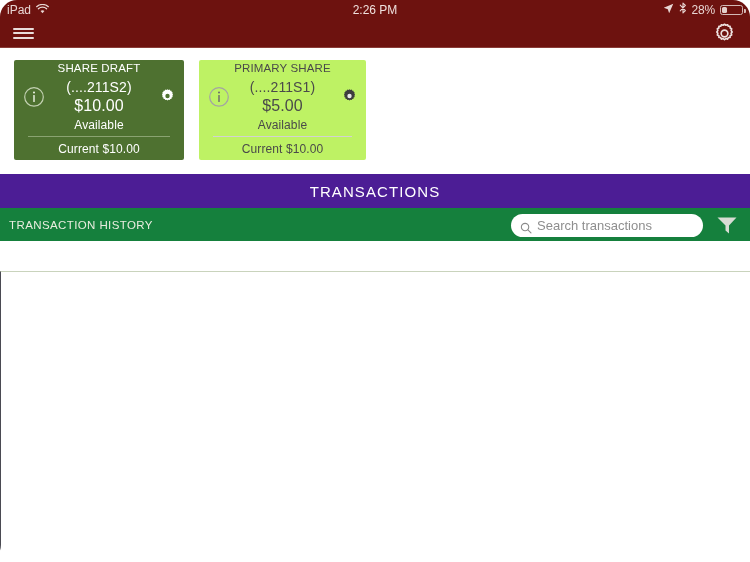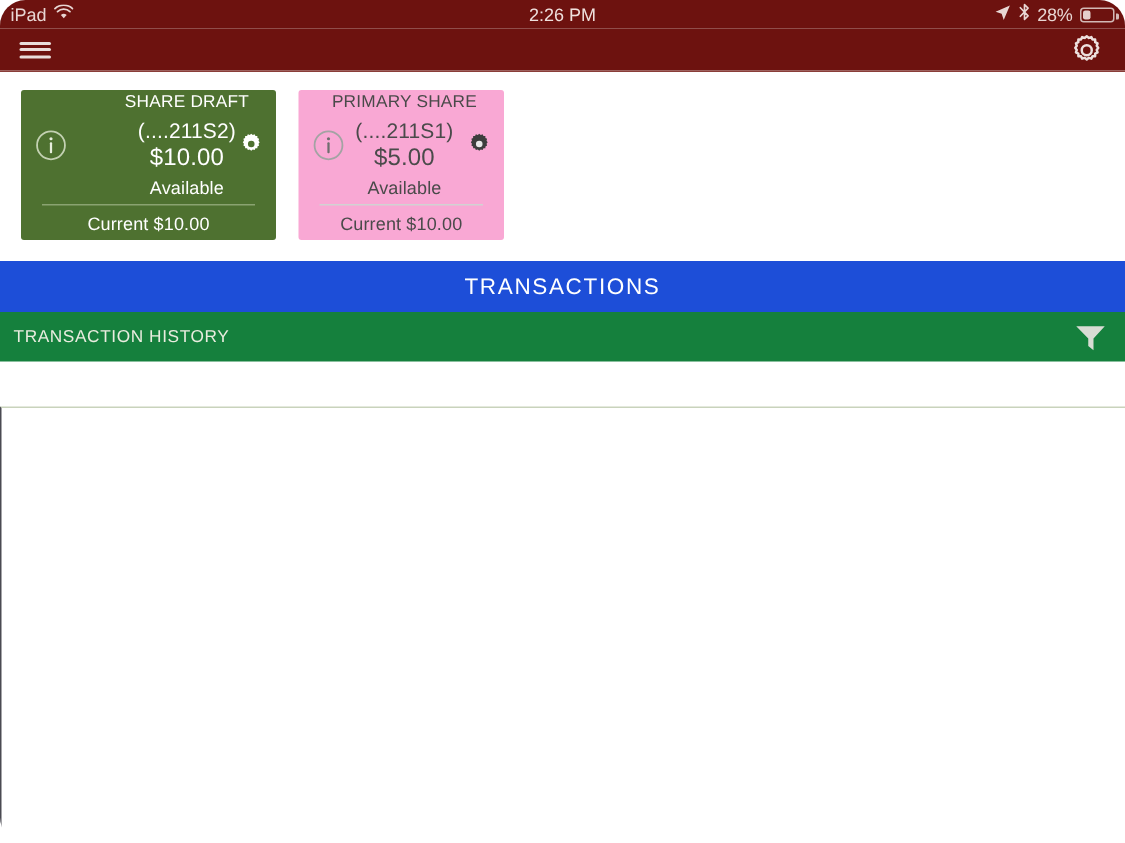--- a/index.html
+++ b/index.html
@@ -137,31 +137,31 @@
     flex-direction: column;
   }
   .acct-card.green {
     left: 14px;
     width: 170px;
     background: #4e7130;
     color: #ffffff;
   }
   .acct-card.gray {
     left: 199px;
-    width: 137px;
-    background: #f9a8d4;
+    width: 167px;
+    background: #bef264;
     color: #4a4a4a;
   }
   .acct-top {
     flex: 1;
     position: relative;
     display: flex;
     align-items: center;
-    justify-content: flex-end;
-    padding: 0 18px;
+    justify-content: center;
+    padding: 0 26px;
   }
   .acct-center {
     text-align: center;
     line-height: 1.08;
     margin-top: -2px;
   }
   .acct-name {
     font-size: 11.5px;
     letter-spacing: 0.15px;
     white-space: nowrap;
@@ -212,21 +212,21 @@
     font-size: 12px;
     letter-spacing: 0.1px;
   }
 
   
   .transactions-band {
     position: absolute;
     top: 174px; left: 0;
     width: 750px;
     height: 34px;
-    background: #1d4ed8;
+    background: #4c1d95;
     display: flex;
     align-items: center;
     justify-content: center;
   }
   .transactions-title {
     color: #ffffff;
     font-size: 15px;
     letter-spacing: 1.1px;
   }
 
@@ -419,20 +419,29 @@
 
   </div>
 
   <div class="transactions-band">
     <span class="transactions-title">TRANSACTIONS</span>
   </div>
 
   <div class="history-bar">
     <span class="history-label">TRANSACTION HISTORY</span>
 
+    <div class="search-wrap">
+      <span class="search-icon">
+        <svg width="12" height="12" viewBox="0 0 14 14" aria-hidden="true">
+          <circle cx="5.9" cy="5.9" r="4.3" fill="none" stroke="#8b8b8b" stroke-width="1.3"></circle>
+          <line x1="9.2" y1="9.2" x2="12.8" y2="12.8" stroke="#8b8b8b" stroke-width="1.3" stroke-linecap="round"></line>
+        </svg>
+      </span>
+      <input class="search-input" type="text" value="" placeholder="Search transactions" style="">
+    </div>
 
     <div class="filter-icon">
       <svg width="22" height="19" viewBox="0 0 22 19" aria-hidden="true">
         <path d="M1.5 1.5 L20.5 1.5 L13 9.6 L13 17.5 L9.5 14.6 L9.5 9.6 Z" fill="#d8dcd4"></path>
       </svg>
     </div>
   </div>
 
 
   <div class="content-area"></div>

